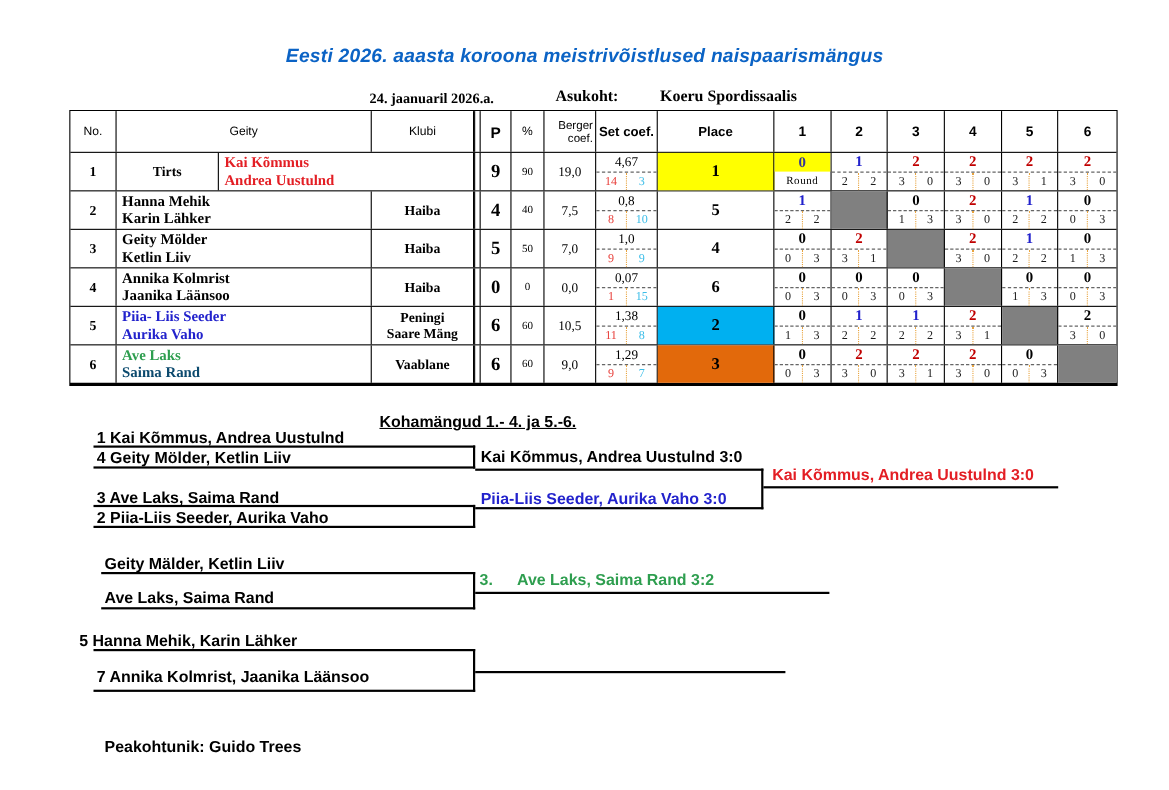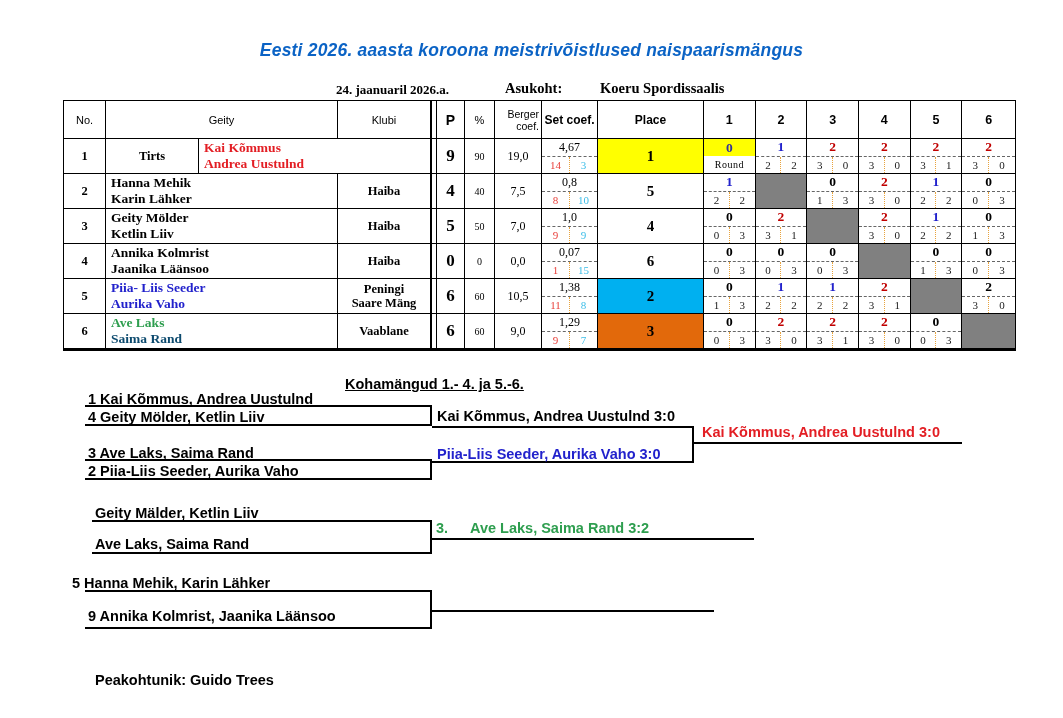--- a/index.html
+++ b/index.html
@@ -490,18 +490,18 @@
   <div class="bk-text" style="left:95px; top:505px;">Geity Mälder, Ketlin Liiv</div>
   <div class="bk-box" style="left:92px; top:520px; width:340px; height:34px;"></div>
   <div class="bk-text" style="left:95px; top:536px;">Ave Laks, Saima Rand</div>
   <div class="bk-text" style="left: 436px; top: 520px; color: rgb(46, 158, 79);">
     <span class="win-num">3.</span><span>Ave Laks, Saima Rand 3:2</span>
   </div>
   <div class="bk-line" style="left:432px; top:538px; width:322px;"></div>
 
   <div class="bk-text" style="left:72px; top:575px;">5 Hanna Mehik, Karin Lähker</div>
   <div class="bk-box" style="left:85px; top:590px; width:347px; height:39px;"></div>
-  <div class="bk-text" style="left:88px; top:608px;">9 Annika Kolmrist, Jaanika Läänsoo</div>
+  <div class="bk-text" style="left:88px; top:608px;">7 Annika Kolmrist, Jaanika Läänsoo</div>
   <div class="bk-line" style="left:432px; top:610px; width:282px;"></div>
 
   <div class="bk-text" style="left:95px; top:672px;">Peakohtunik: Guido Trees</div>
 
 </div>
 
 </body></html>

